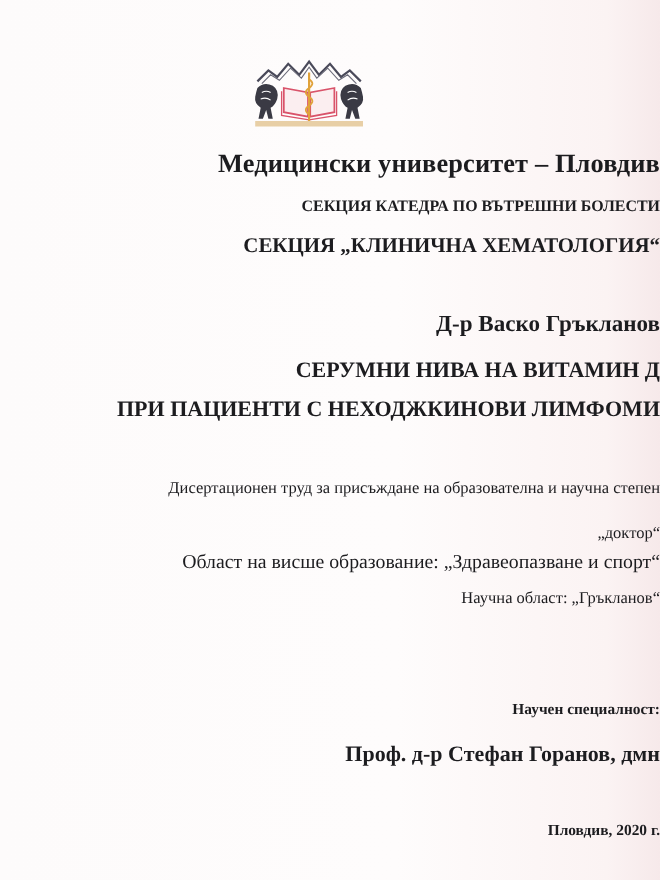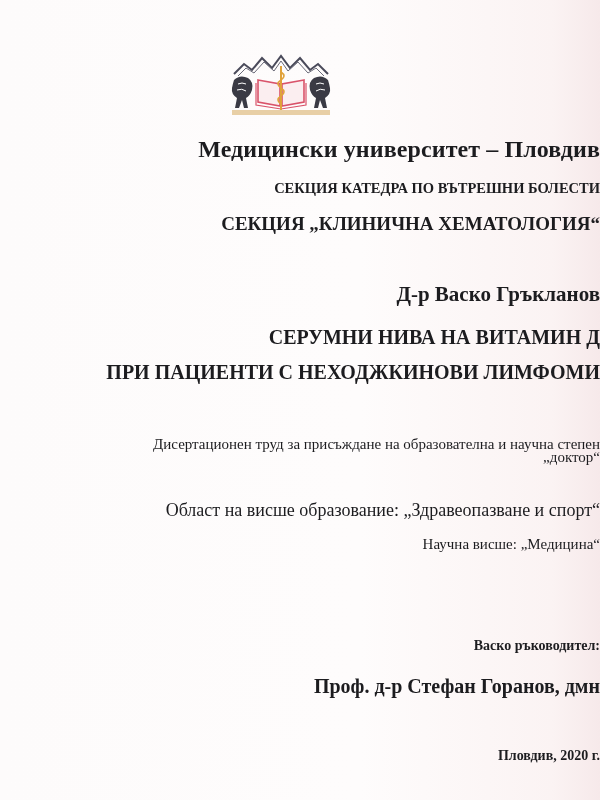--- a/index.html
+++ b/index.html
@@ -69,21 +69,21 @@
       left: -2px;
       font-size: 20px;
       font-weight: bold;
     }
     .degree1 {
       top: 436px;
       left: -10px;
       font-size: 15px;
     }
     .degree2 {
-      top: 449px;
+      top: 477px;
       left: 0;
       font-size: 15px;
       padding-left: 38px;
     }
     .field-edu {
       top: 500px;
       left: 0;
       font-size: 18px;
     }
     .field-sci {
@@ -148,19 +148,19 @@
 
   <div class="line author">Д-р Васко Гръкланов</div>
 
   <div class="line title1">СЕРУМНИ НИВА НА ВИТАМИН  Д</div>
   <div class="line title2">ПРИ ПАЦИЕНТИ С НЕХОДЖКИНОВИ ЛИМФОМИ</div>
 
   <div class="line degree1">Дисертационен труд за присъждане на образователна и научна степен</div>
   <div class="line degree2">„доктор“</div>
 
   <div class="line field-edu">Област на висше образование: „Здравеопазване и спорт“</div>
-  <div class="line field-sci">Научна висше: „Медицина“</div>
+  <div class="line field-sci">Научна област: „Гръкланов“</div>
 
-  <div class="line supervisor-label">Васко ръководител:</div>
+  <div class="line supervisor-label">Научен специалност:</div>
   <div class="line supervisor-name">Проф. д-р Стефан Горанов, дмн</div>
 
   <div class="line place-year">Пловдив, 2020 г.</div>
 </div>
 
 </body></html>

